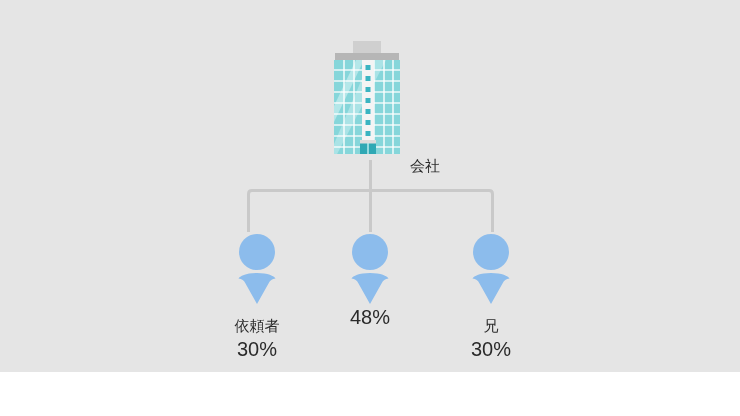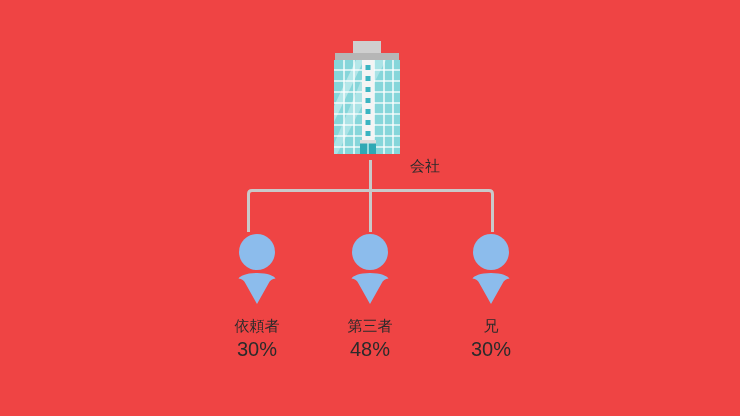--- a/index.html
+++ b/index.html
@@ -7,22 +7,22 @@
     margin: 0;
     padding: 0;
     background: #ffffff;
   }
   body {
     font-family: "Liberation Sans", "DejaVu Sans", sans-serif;
   }
   #stage {
     position: relative;
     width: 740px;
-    height: 416px;
-    background: #ef4444;
+    height: 372px;
+    background: #e5e5e5;
     overflow: hidden;
   }
 
   
   .company-node {
     position: absolute;
     left: 330px;
     top: 36px;
     width: 130px;
     height: 124px;
@@ -164,21 +164,20 @@
     </svg>
     <div class="person-name">依頼者</div>
     <div class="person-share">30%</div>
   </div>
 
   <div class="person-node n1">
     <svg class="person-icon" viewBox="0 0 50 72" width="50" height="72" aria-hidden="true">
       <circle cx="25" cy="20" r="18" fill="#8cbcec"></circle>
       <path d="M25 41 C14 41 8 44 6.5 46.5 C10 47 12 48.5 13.2 51 L25 72 L36.8 51 C38 48.5 40 47 43.5 46.5 C42 44 36 41 25 41 Z" fill="#8cbcec"></path>
     </svg>
-    <div class="person-name">第三者</div>
     <div class="person-share">48%</div>
   </div>
 
   <div class="person-node n2">
     <svg class="person-icon" viewBox="0 0 50 72" width="50" height="72" aria-hidden="true">
       <circle cx="25" cy="20" r="18" fill="#8cbcec"></circle>
       <path d="M25 41 C14 41 8 44 6.5 46.5 C10 47 12 48.5 13.2 51 L25 72 L36.8 51 C38 48.5 40 47 43.5 46.5 C42 44 36 41 25 41 Z" fill="#8cbcec"></path>
     </svg>
     <div class="person-name">兄</div>
     <div class="person-share">30%</div>

